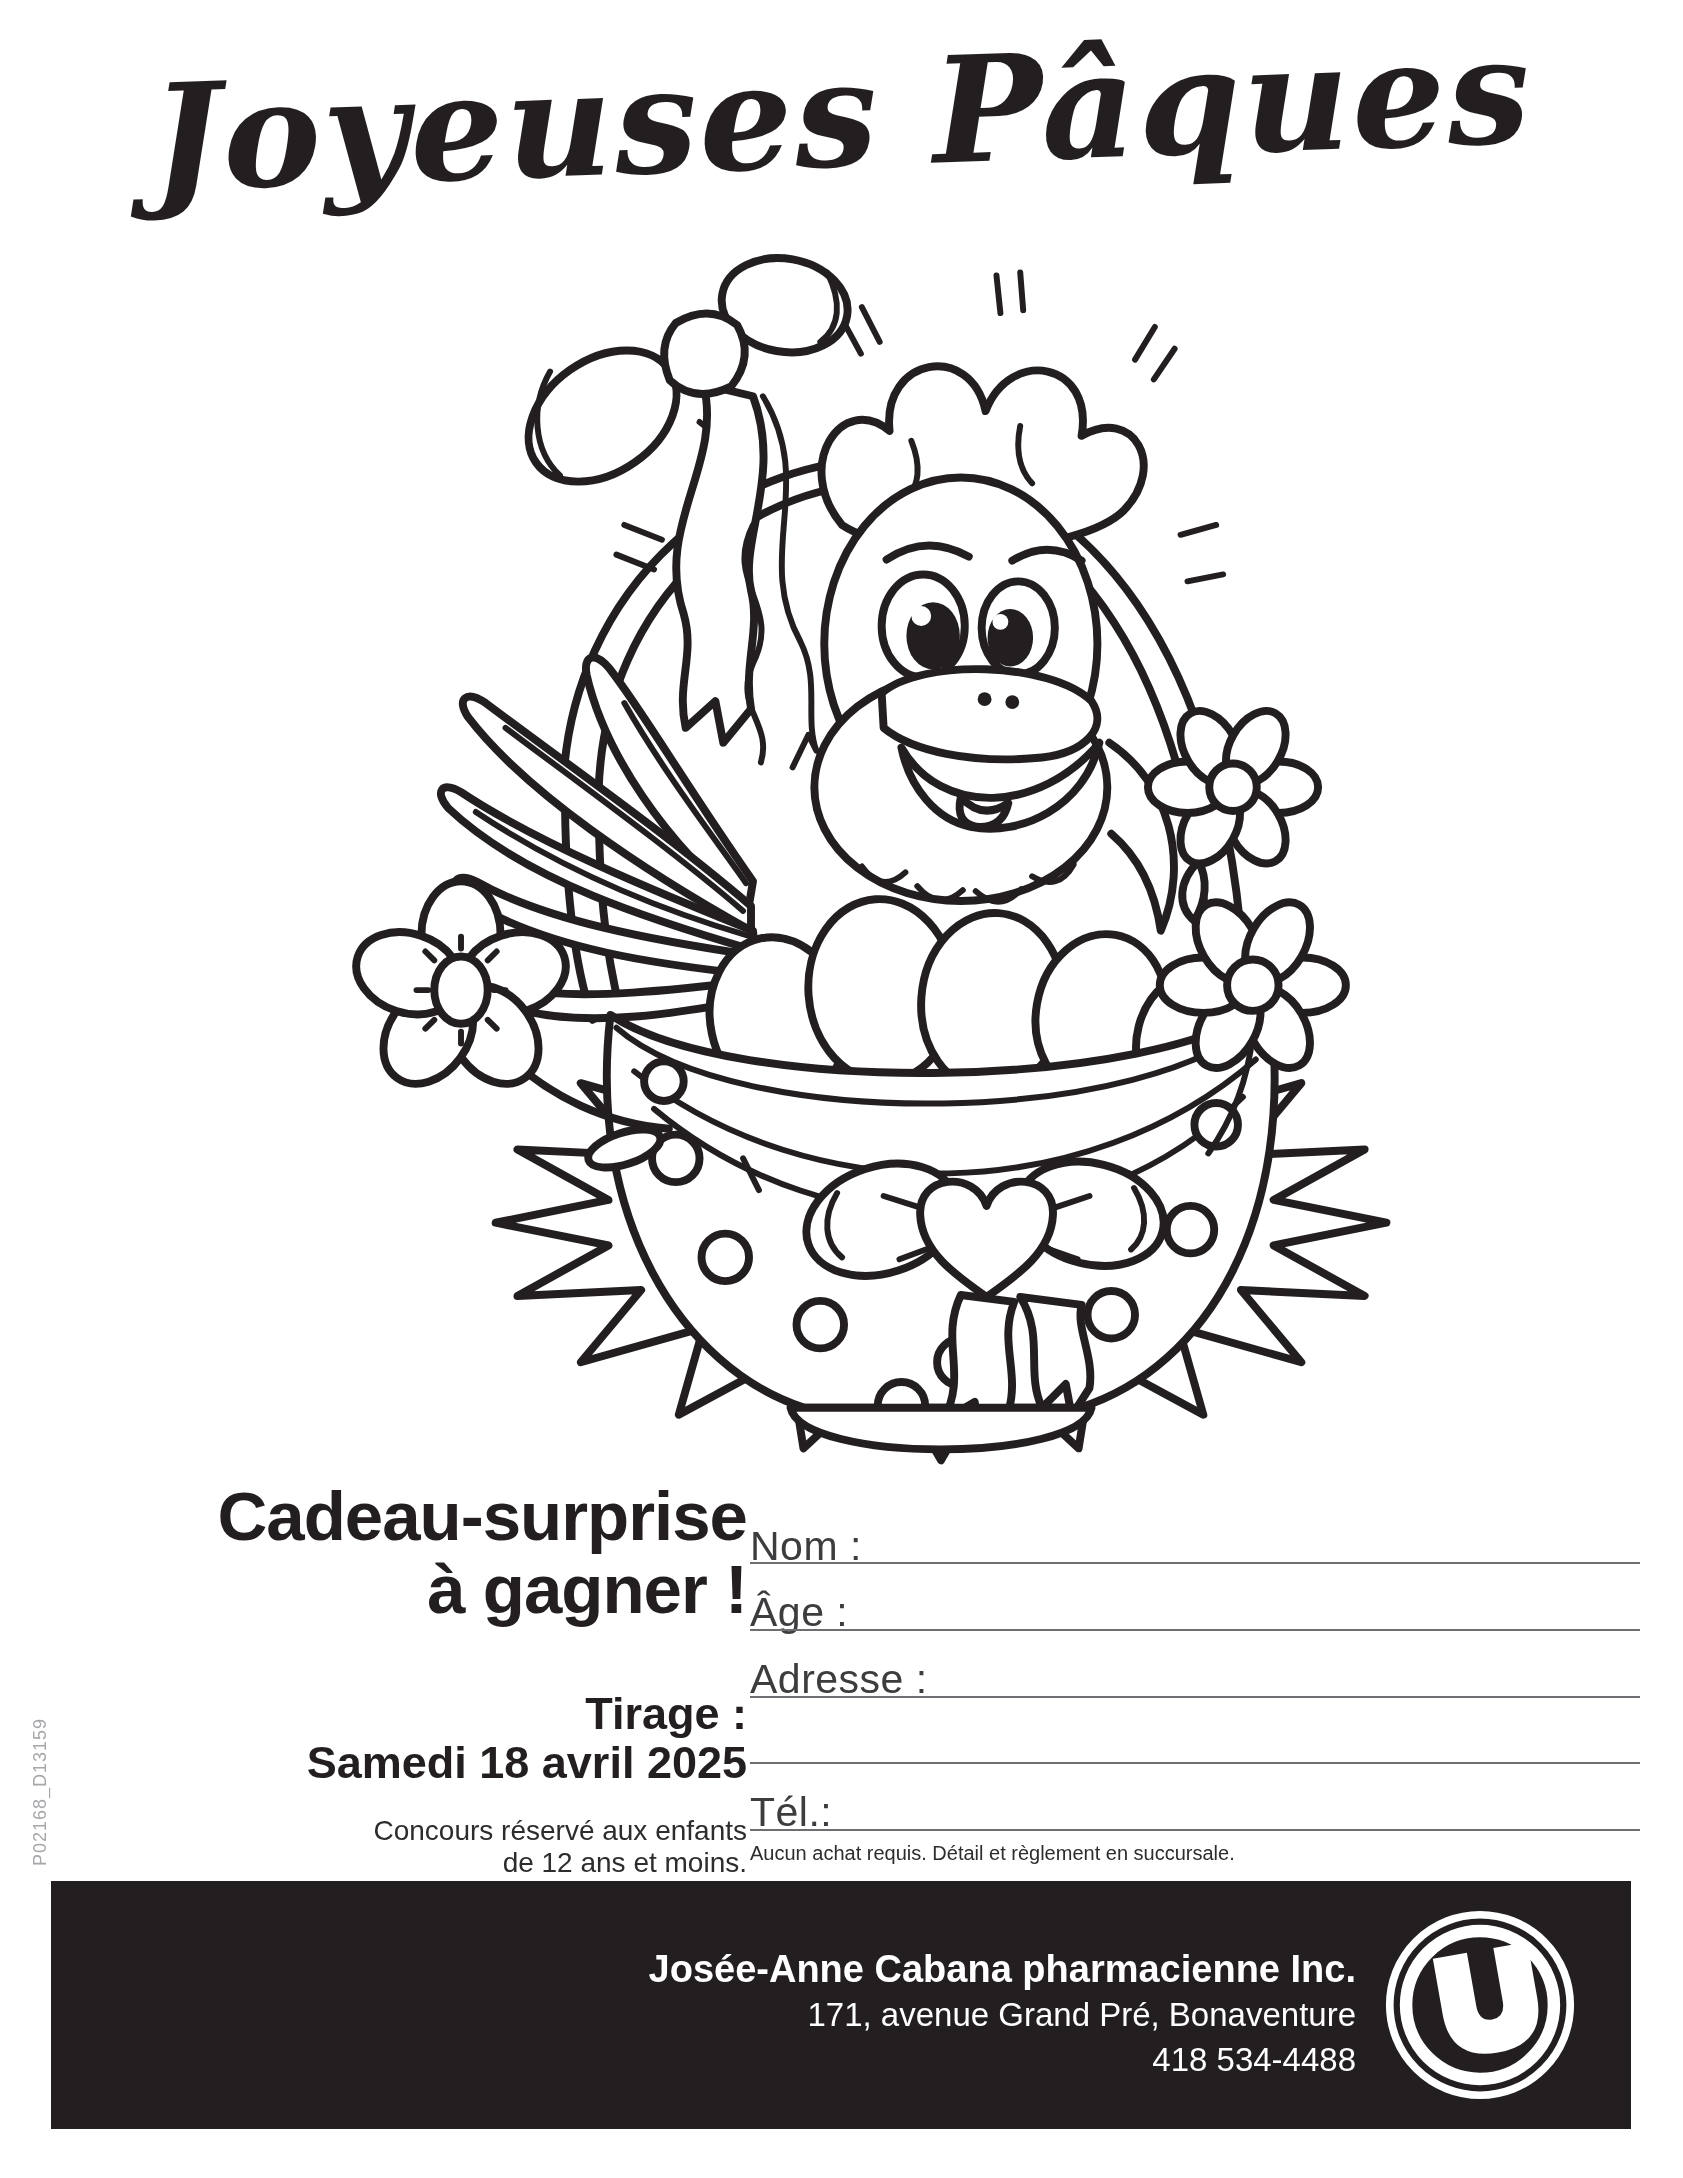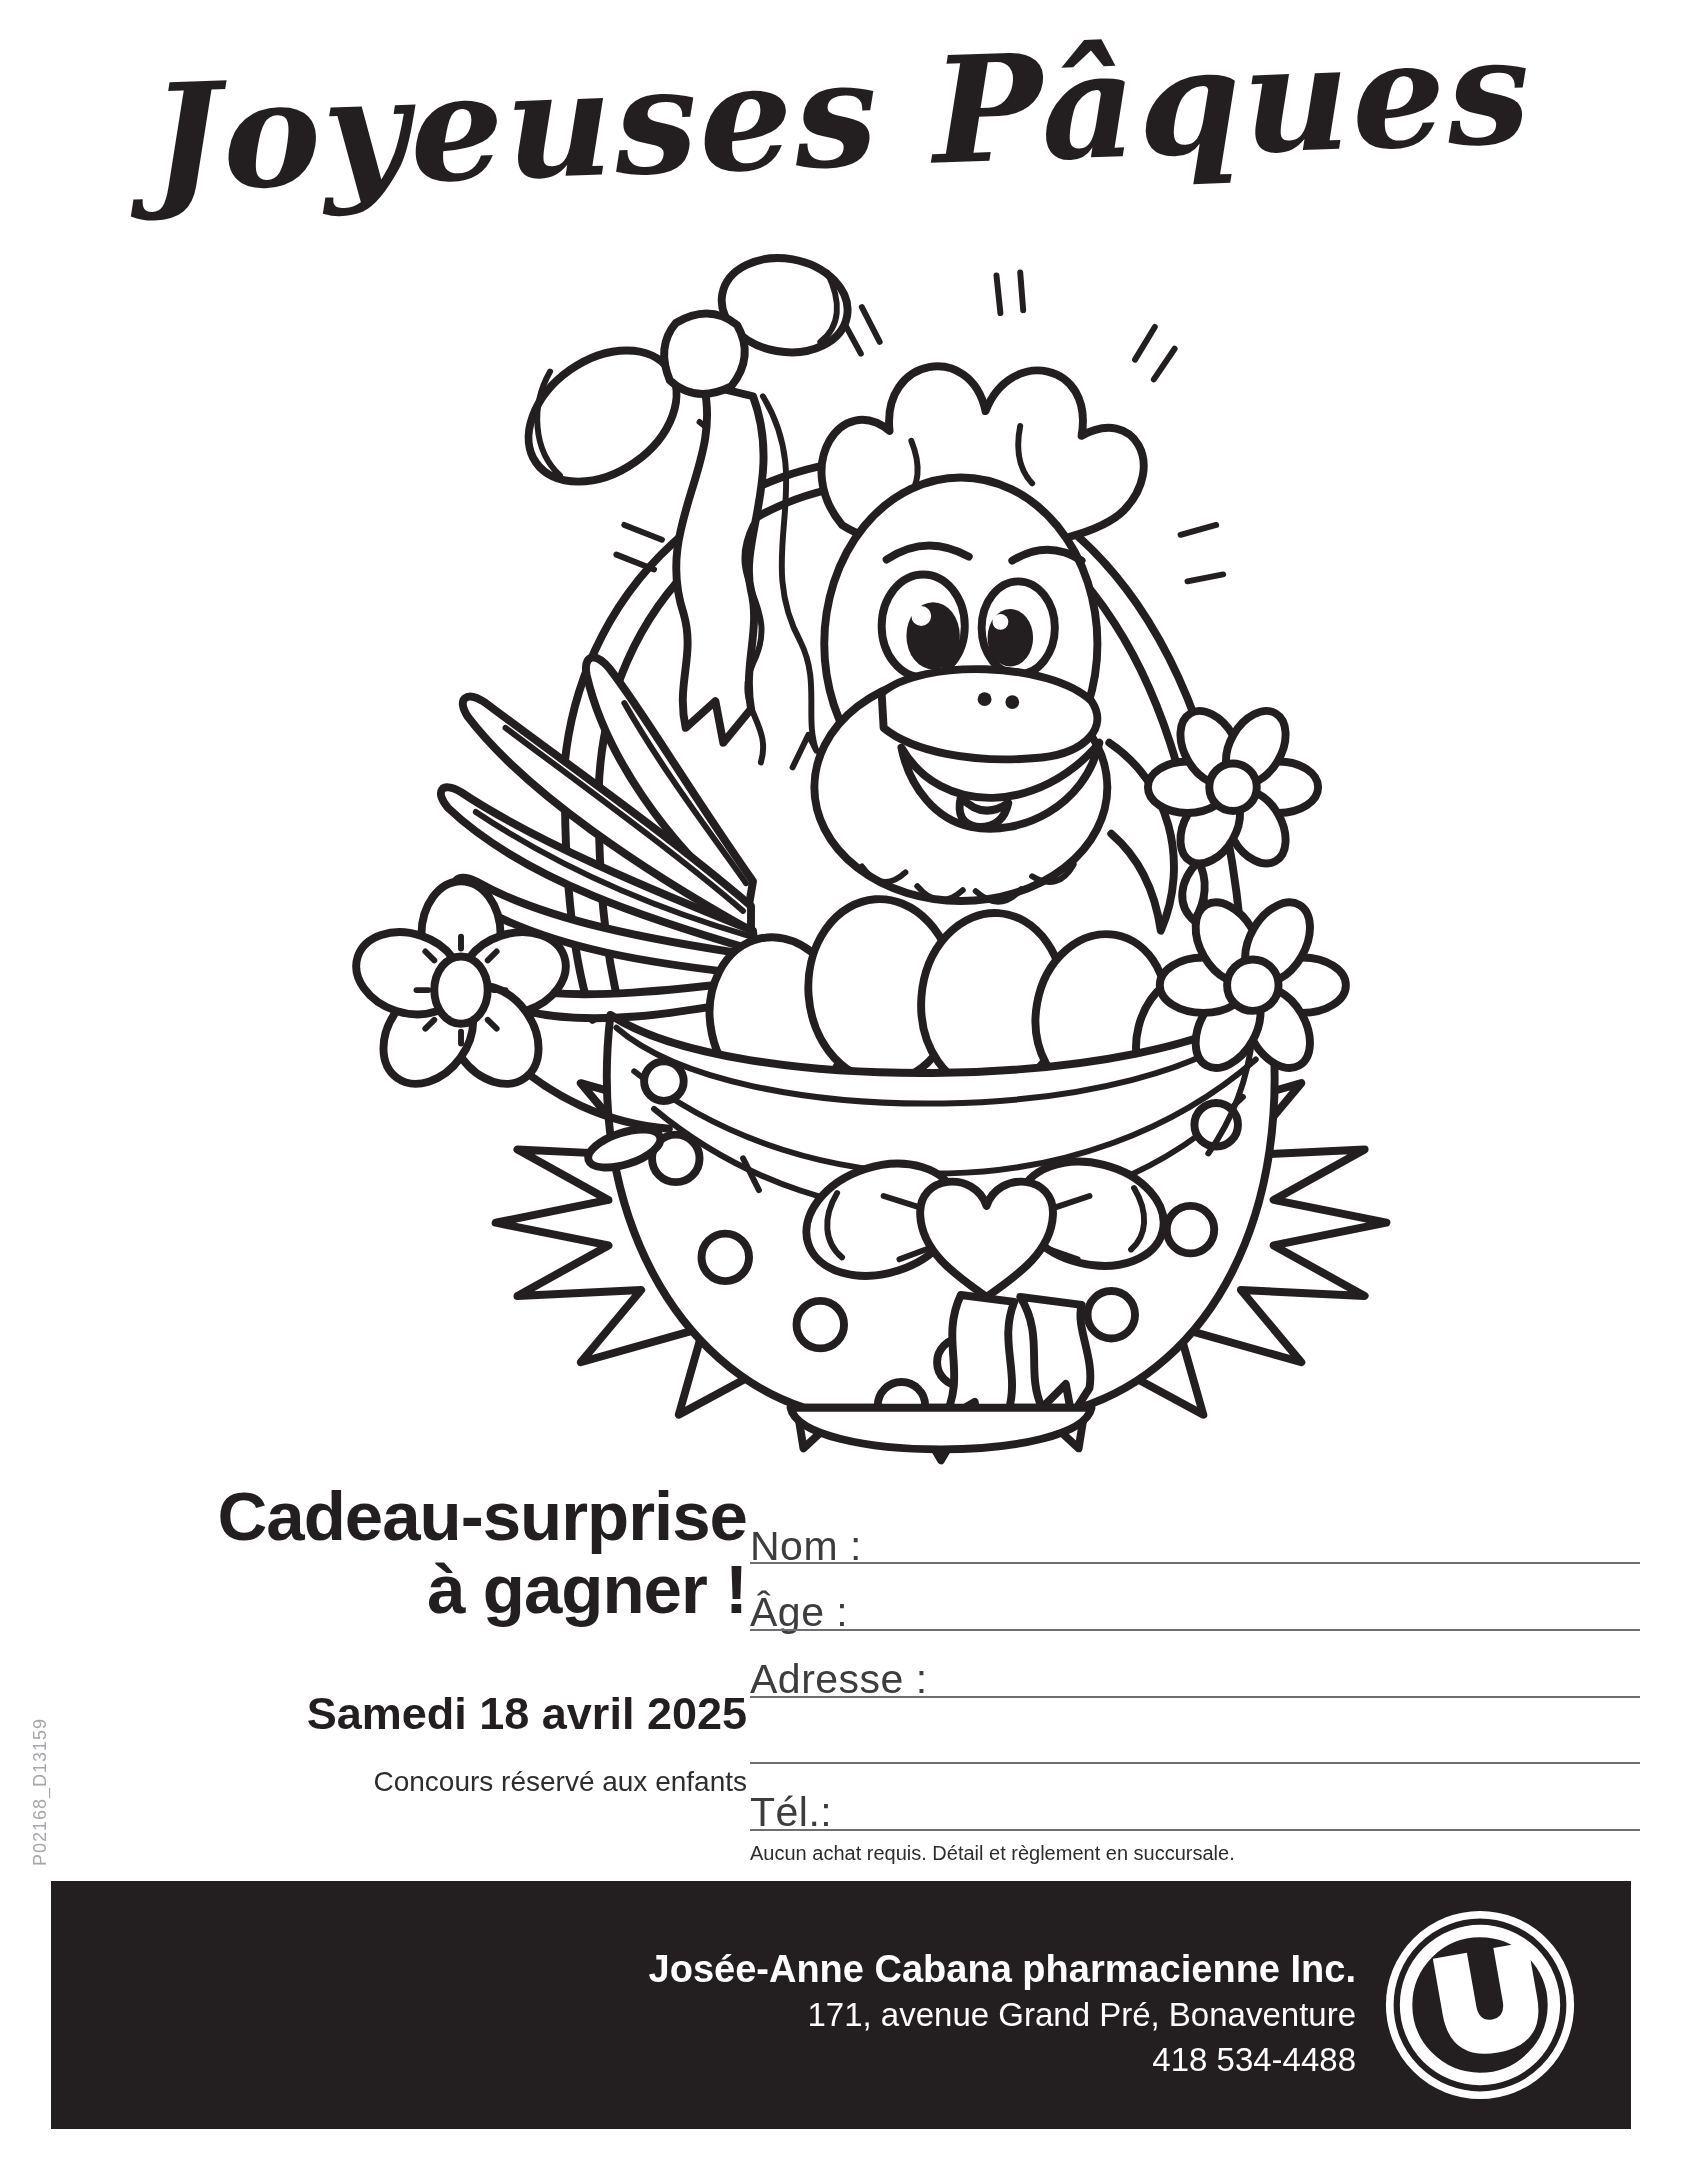--- a/index.html
+++ b/index.html
@@ -228,24 +228,26 @@
       </g>
     </svg>
   </div>
 
   <div id="promo">
     <div id="headline">
       <div>Cadeau-surprise</div>
       <div>à gagner !</div>
     </div>
     <div id="draw">
+      <div>Tirage :</div>
       <div>Samedi 18 avril 2025</div>
     </div>
     <div id="elig">
       <div>Concours réservé aux enfants</div>
+      <div>de 12 ans et moins.</div>
     </div>
   </div>
 
   <div>
     <div class="f-label" style="top:1523px">Nom :</div>
     <div class="f-line" style="top:1562px"></div>
     <div class="f-label" style="top:1589px">Âge :</div>
     <div class="f-line" style="top:1629px"></div>
     <div class="f-label" style="top:1656px">Adresse :</div>
     <div class="f-line" style="top:1696px"></div>

